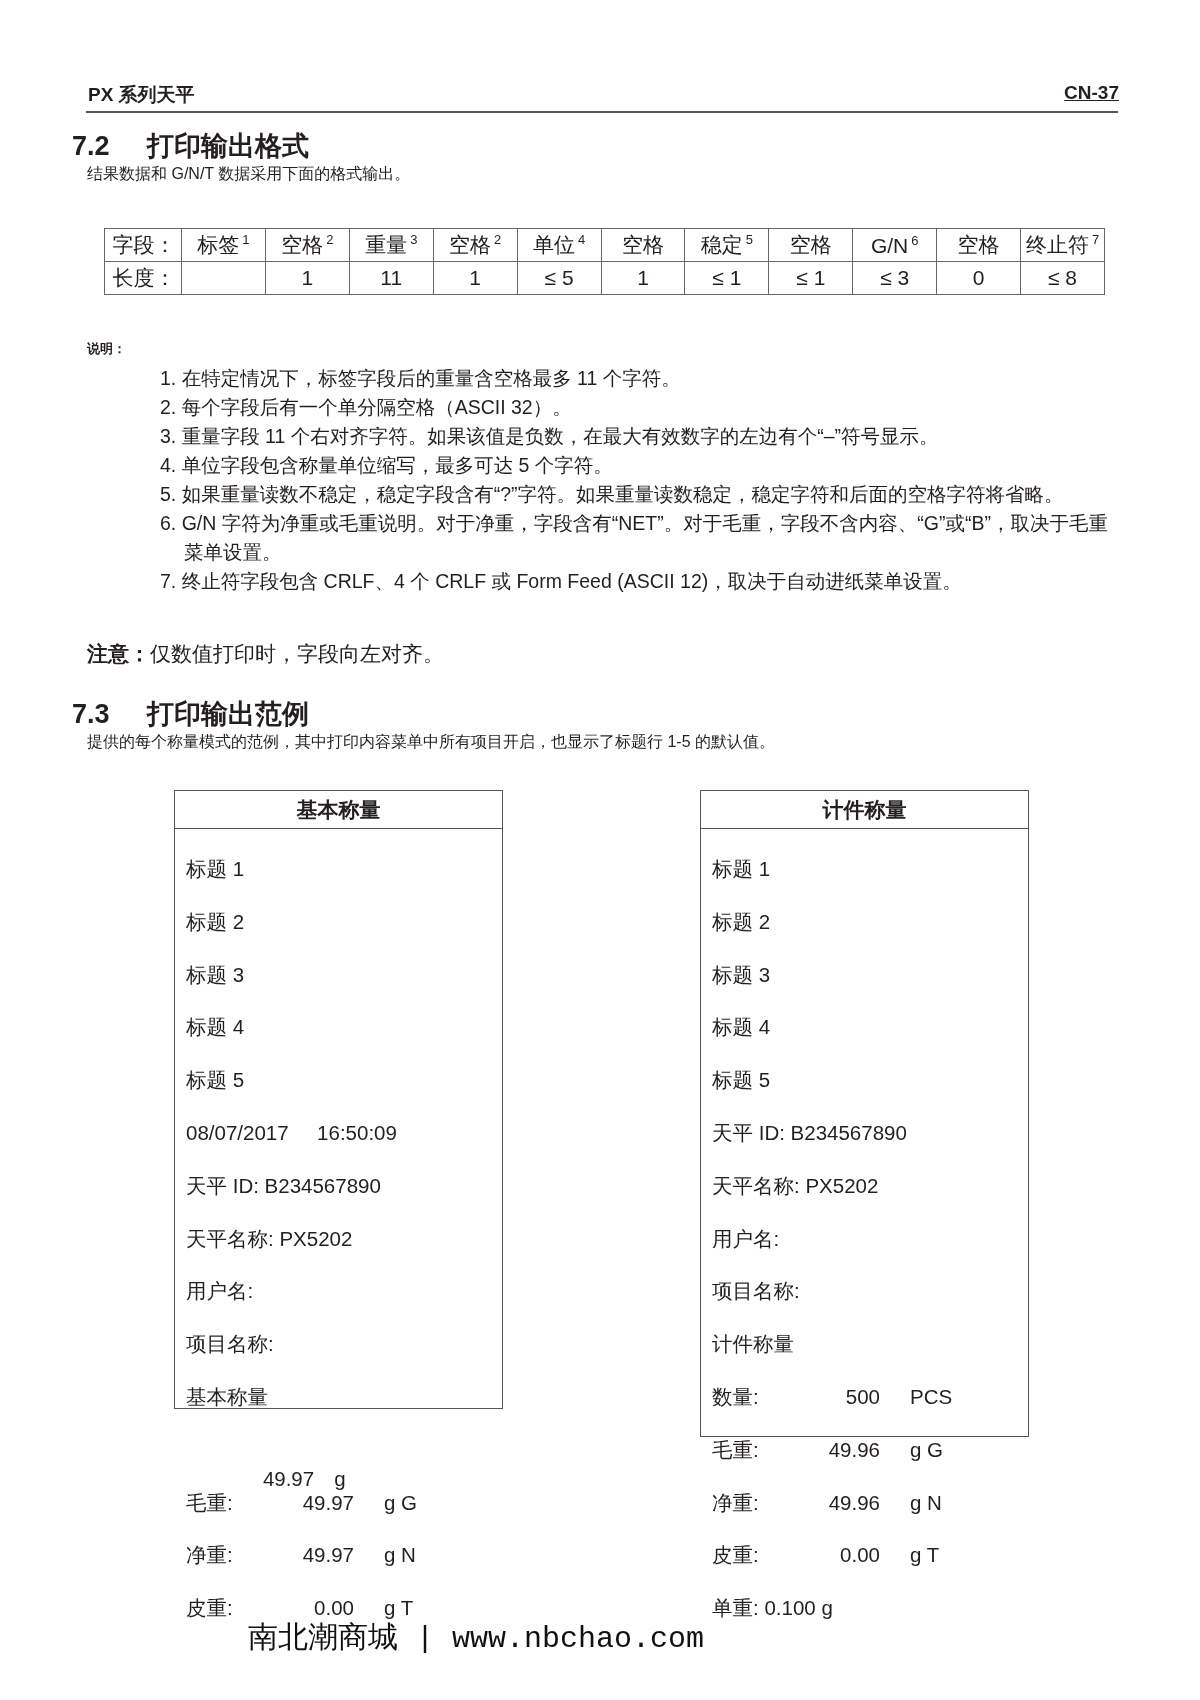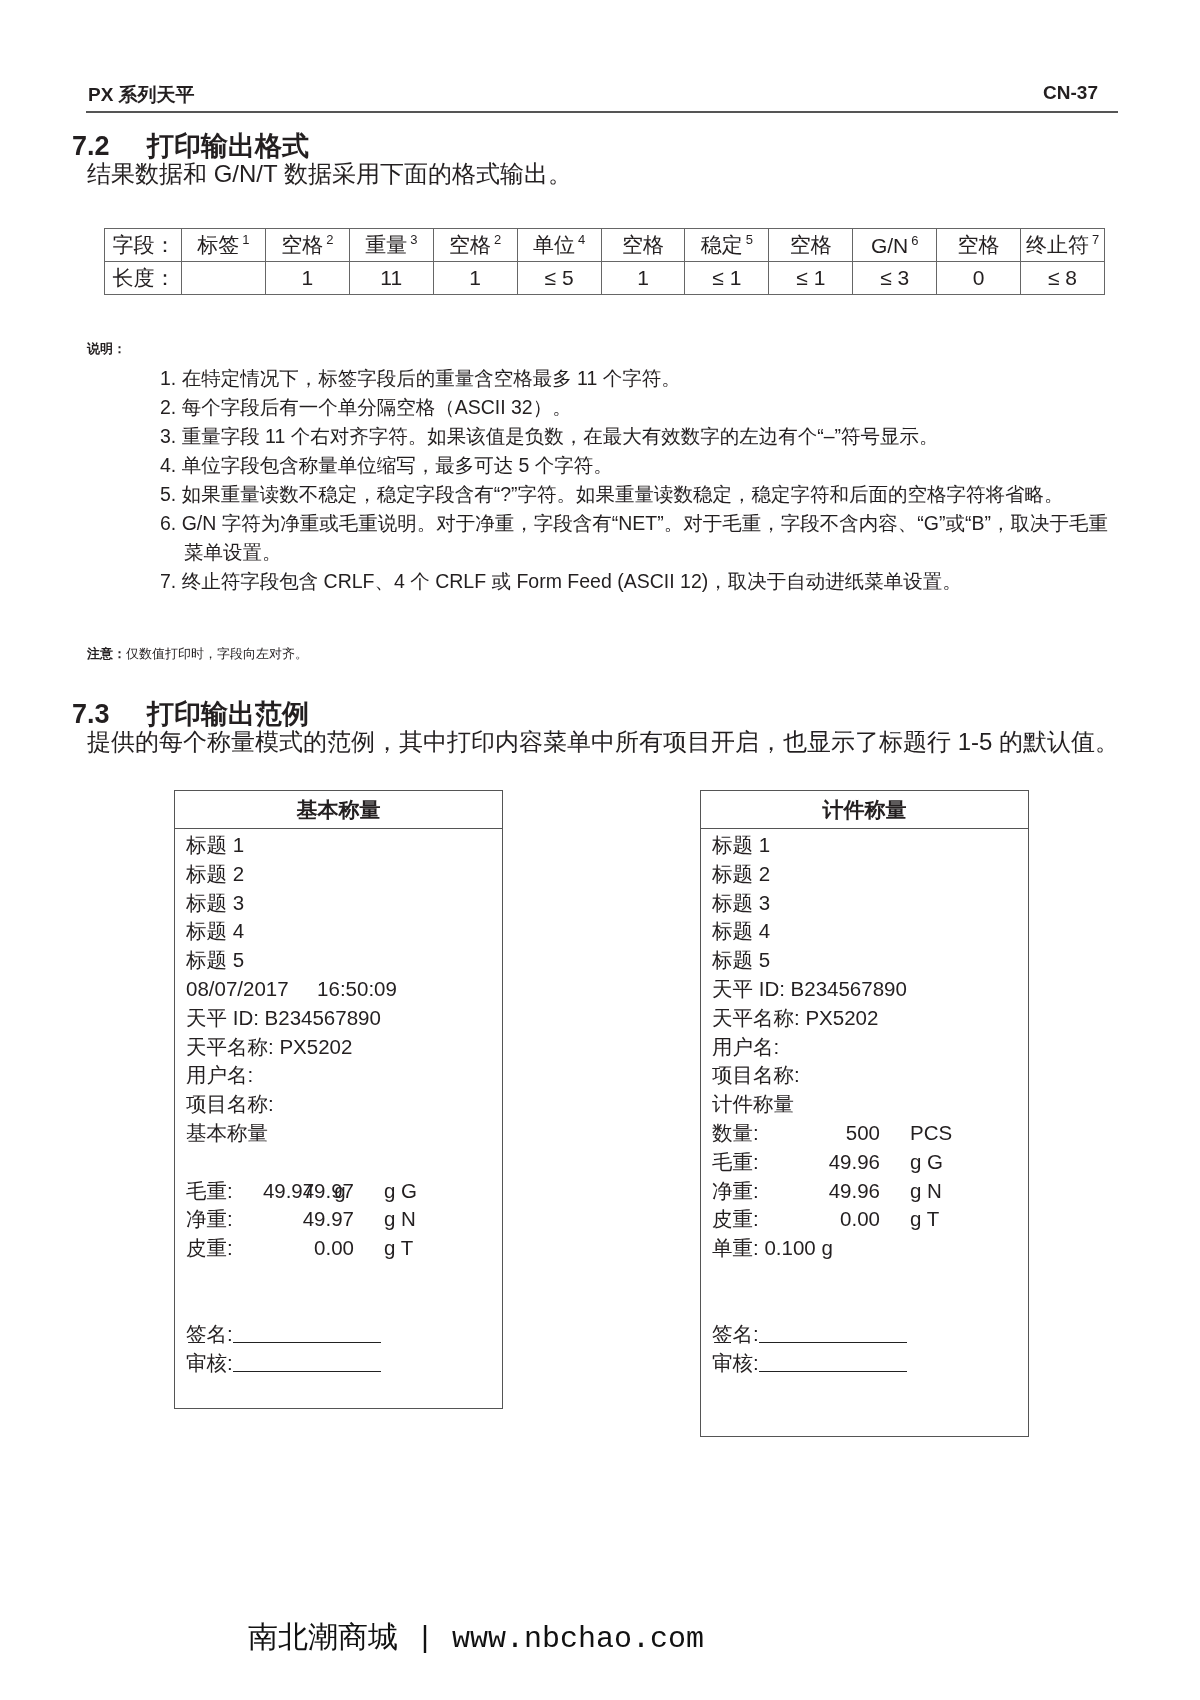--- a/index.html
+++ b/index.html
@@ -3,59 +3,59 @@
 <meta charset="utf-8">
 <style>
   html, body { margin: 0; padding: 0; background: #ffffff; }
   body {
     width: 1200px; height: 1700px; position: relative; overflow: hidden;
     font-family: "Liberation Sans", "DejaVu Sans", sans-serif; color: #231f20;
   }
   .abs { position: absolute; }
   .hdr-left, .hdr-right { top: 82px; font-size: 19px; font-weight: bold; }
   .hdr-left { left: 88px; }
-  .hdr-right { right: 102px; }
+  .hdr-right { right: 81px; text-decoration: underline; }
   .hdr-rule { left: 86px; top: 111px; width: 1032px; height: 0; border-top: 2px solid #555; }
 
   .sec-title { font-size: 27px; font-weight: bold; left: 72px; }
   .sec-title .num { display: inline-block; width: 75px; }
-  .body-text { font-size: 24px; left: 87px; line-height: 28px; }
+  .body-text { font-size: 16px; left: 87px; line-height: 28px; }
 
   table.fmt {
     position: absolute; left: 104px; top: 228px; width: 1001px;
     border-collapse: collapse; table-layout: fixed;
     font-size: 21px;
   }
   table.fmt td {
     border: 1.5px solid #666; height: 32px; padding: 0 4px;
     text-align: center; white-space: nowrap;
   }
   table.fmt td.first { text-align: center; padding-left: 6px; }
   table.fmt sup { font-size: 13px; vertical-align: 8px; margin-left: 3px; }
 
   .notes-label { left: 87px; top: 340px; font-size: 13px; font-weight: bold; }
   ol.notes {
     position: absolute; left: 160px; top: 364px; width: 950px;
     margin: 0; padding: 0; list-style: none; font-size: 19.5px; line-height: 29px;
   }
   ol.notes li { padding-left: 24px; text-indent: -24px; }
 
-  .caution { left: 87px; top: 640px; font-size: 13px; }
+  .caution { left: 87px; top: 640px; font-size: 21px; }
   .caution b { font-weight: bold; }
 
   .receipt {
     position: absolute; border: 1.5px solid #555; width: 327px;
     font-size: 20.5px; line-height: 28.8px;
   }
   .receipt .r-title {
     text-align: center; font-weight: bold; height: 37px; line-height: 37px;
     border-bottom: 1.5px solid #555; font-size: 21px;
   }
   .receipt .r-body { padding: 2px 10px 0 11px; }
-  .receipt .line { height: 28.8px; white-space: pre; }
+  .receipt .line { height: 28.8px; white-space: pre; margin-top: 24px; }
   .receipt .cell { display: inline-block; }
   .c-label { width: 90px; }
   .c-val { width: 78px; text-align: right; }
   .c-unit { padding-left: 30px; }
   .sig { display: inline-block; border-bottom: 1.5px solid #222; width: 148px; height: 20px; vertical-align: -2px; }
 
   .footer { left: 0; width: 952px; top: 1617px; text-align: center; font-size: 30px; font-family: Liberation Mono, monospace; color: #111; }
 </style>
 </head>
 <body>

